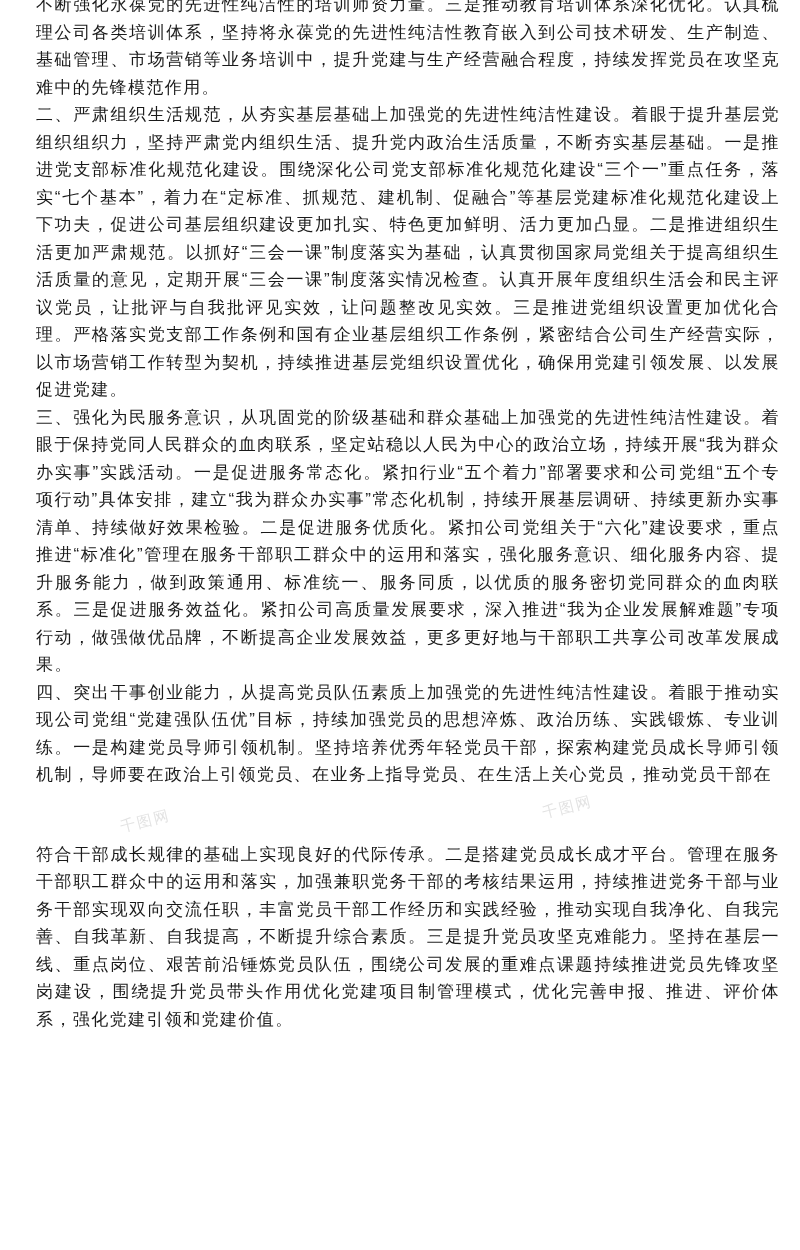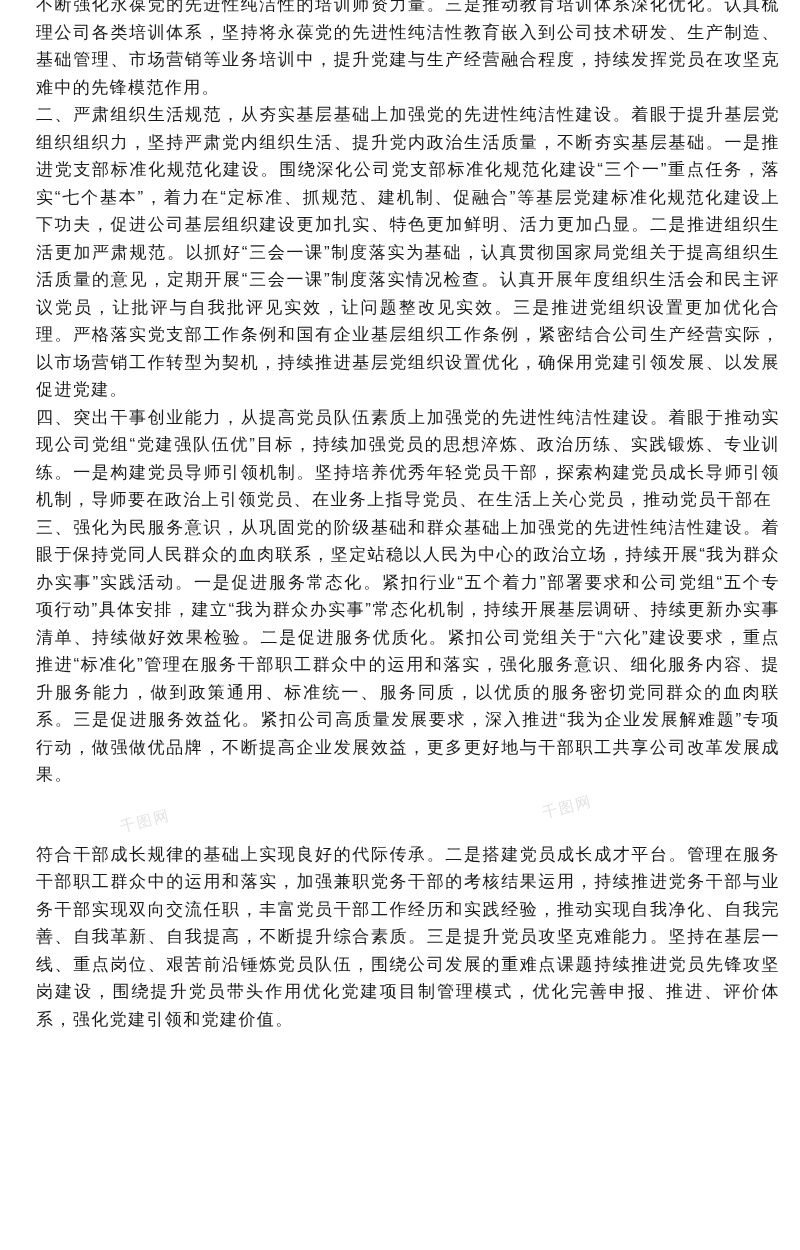--- a/index.html
+++ b/index.html
@@ -51,22 +51,22 @@
   .wm2 { left: 534px; top: 798px; }
 </style>
 </head>
 <body>
 
 <div class="page">
 
   <div class="content">
     <p class="para">不断强化永葆党的先进性纯洁性的培训师资力量。三是推动教育培训体系深化优化。认真梳理公司各类培训体系，坚持将永葆党的先进性纯洁性教育嵌入到公司技术研发、生产制造、基础管理、市场营销等业务培训中，提升党建与生产经营融合程度，持续发挥党员在攻坚克难中的先锋模范作用。</p>
     <p class="para">二、严肃组织生活规范，从夯实基层基础上加强党的先进性纯洁性建设。着眼于提升基层党组织组织力，坚持严肃党内组织生活、提升党内政治生活质量，不断夯实基层基础。一是推进党支部标准化规范化建设。围绕深化公司党支部标准化规范化建设“三个一”重点任务，落实“七个基本”，着力在“定标准、抓规范、建机制、促融合”等基层党建标准化规范化建设上下功夫，促进公司基层组织建设更加扎实、特色更加鲜明、活力更加凸显。二是推进组织生活更加严肃规范。以抓好“三会一课”制度落实为基础，认真贯彻国家局党组关于提高组织生活质量的意见，定期开展“三会一课”制度落实情况检查。认真开展年度组织生活会和民主评议党员，让批评与自我批评见实效，让问题整改见实效。三是推进党组织设置更加优化合理。严格落实党支部工作条例和国有企业基层组织工作条例，紧密结合公司生产经营实际，以市场营销工作转型为契机，持续推进基层党组织设置优化，确保用党建引领发展、以发展促进党建。</p>
+    <p class="para">三、强化为民服务意识，从巩固党的阶级基础和群众基础上加强党的先进性纯洁性建设。着眼于保持党同人民群众的血肉联系，坚定站稳以人民为中心的政治立场，持续开展“我为群众办实事”实践活动。一是促进服务常态化。紧扣行业“五个着力”部署要求和公司党组“五个专项行动”具体安排，建立“我为群众办实事”常态化机制，持续开展基层调研、持续更新办实事清单、持续做好效果检验。二是促进服务优质化。紧扣公司党组关于“六化”建设要求，重点推进“标准化”管理在服务干部职工群众中的运用和落实，强化服务意识、细化服务内容、提升服务能力，做到政策通用、标准统一、服务同质，以优质的服务密切党同群众的血肉联系。三是促进服务效益化。紧扣公司高质量发展要求，深入推进“我为企业发展解难题”专项行动，做强做优品牌，不断提高企业发展效益，更多更好地与干部职工共享公司改革发展成果。</p>
     <p class="para">四、突出干事创业能力，从提高党员队伍素质上加强党的先进性纯洁性建设。着眼于推动实现公司党组“党建强队伍优”目标，持续加强党员的思想淬炼、政治历练、实践锻炼、专业训练。一是构建党员导师引领机制。坚持培养优秀年轻党员干部，探索构建党员成长导师引领机制，导师要在政治上引领党员、在业务上指导党员、在生活上关心党员，推动党员干部在</p>
-    <p class="para">三、强化为民服务意识，从巩固党的阶级基础和群众基础上加强党的先进性纯洁性建设。着眼于保持党同人民群众的血肉联系，坚定站稳以人民为中心的政治立场，持续开展“我为群众办实事”实践活动。一是促进服务常态化。紧扣行业“五个着力”部署要求和公司党组“五个专项行动”具体安排，建立“我为群众办实事”常态化机制，持续开展基层调研、持续更新办实事清单、持续做好效果检验。二是促进服务优质化。紧扣公司党组关于“六化”建设要求，重点推进“标准化”管理在服务干部职工群众中的运用和落实，强化服务意识、细化服务内容、提升服务能力，做到政策通用、标准统一、服务同质，以优质的服务密切党同群众的血肉联系。三是促进服务效益化。紧扣公司高质量发展要求，深入推进“我为企业发展解难题”专项行动，做强做优品牌，不断提高企业发展效益，更多更好地与干部职工共享公司改革发展成果。</p>
     <div class="page-gap"></div>
     <p class="para">符合干部成长规律的基础上实现良好的代际传承。二是搭建党员成长成才平台。管理在服务干部职工群众中的运用和落实，加强兼职党务干部的考核结果运用，持续推进党务干部与业务干部实现双向交流任职，丰富党员干部工作经历和实践经验，推动实现自我净化、自我完善、自我革新、自我提高，不断提升综合素质。三是提升党员攻坚克难能力。坚持在基层一线、重点岗位、艰苦前沿锤炼党员队伍，围绕公司发展的重难点课题持续推进党员先锋攻坚岗建设，围绕提升党员带头作用优化党建项目制管理模式，优化完善申报、推进、评价体系，强化党建引领和党建价值。</p>
   </div>
 
   <span class="watermark wm1">千图网</span>
   <span class="watermark wm2">千图网</span>
 
 </div>
 
 </body></html>

